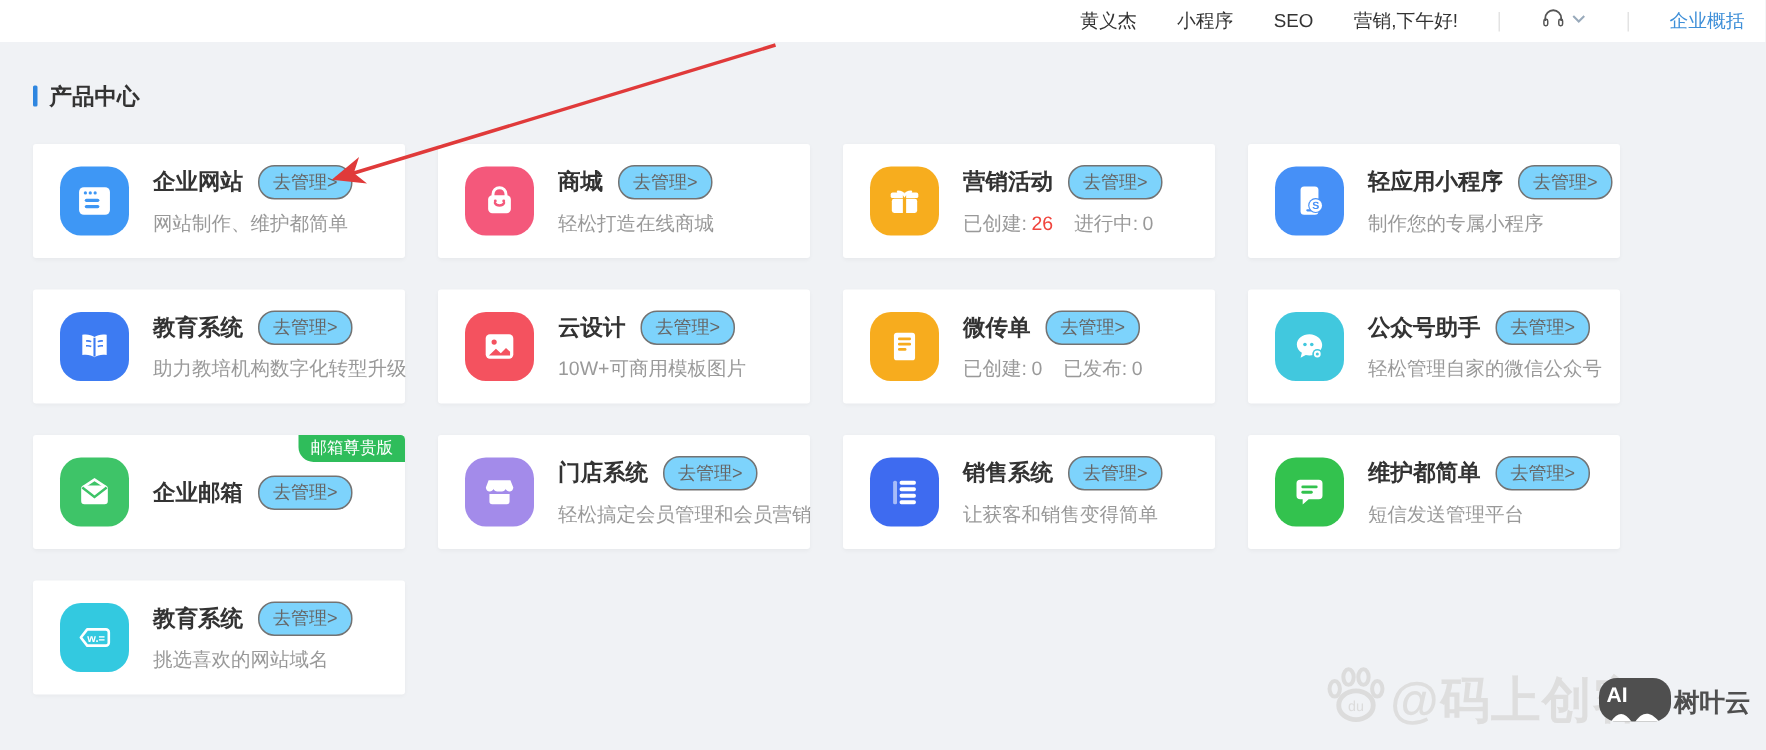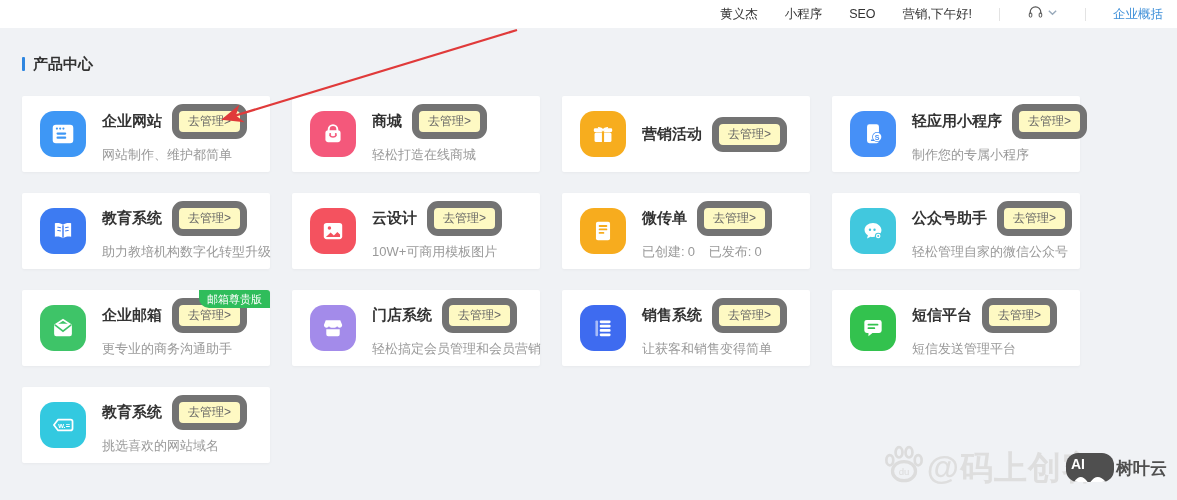--- a/index.html
+++ b/index.html
@@ -42,21 +42,21 @@
   .app-icon {
     width:46px; height:46px; border-radius:14px;
     display:flex; align-items:center; justify-content:center;
     flex:0 0 46px; margin-right:16px;
   }
   .card-body { min-width:0; }
   .card-head { display:flex; align-items:center; }
   .card-title { font-size:15px; font-weight:bold; color:#333; white-space:nowrap; }
   .manage-btn {
     margin-left:10px; font-size:12px; color:#666;
-    border:7px solid #737373; border-radius:11px; background:#fef9c3;
+    border:1px solid #737373; border-radius:11px; background:#7dd3fc;
     padding:2px 9px; white-space:nowrap; cursor:pointer;
     font-family:Liberation Sans, sans-serif;
   }
   .card-desc { margin-top:7px; font-size:13px; color:#999; white-space:nowrap; }
   .card-stats { margin-top:7px; font-size:13px; color:#999; white-space:nowrap; }
   .card-stats .stat-val { margin:0 14px 0 3px; }
   .card-badge {
     position:absolute; top:0; right:0;
     color:#fff; font-size:11px; line-height:18px;
     padding:0 8px; border-radius:0 3px 0 10px;
@@ -168,20 +168,23 @@
             <rect x="3.5" y="6.8" width="17" height="3.4" rx="1.2" fill="#fff"></rect>
             <rect x="11" y="6.8" width="2" height="12.6" fill="currentColor"></rect>
             <path d="M8 6.3c1.9 0 3.4 1.3 4 2.3.6-1 2.1-2.3 4-2.3" fill="none" stroke="#fff" stroke-width="1.5" stroke-linecap="round"></path>
           </svg>
       </div>
       <div class="card-body">
         <div class="card-head">
           <span class="card-title">营销活动</span>
           <button class="manage-btn">去管理&gt;</button>
         </div>
+        <div class="card-stats">
+          <span>已创建:</span><span class="stat-val" style="color: rgb(240, 69, 62);">26</span><span>进行中:</span><span class="stat-val" style="color: rgb(153, 153, 153);">0</span>
+        </div>
       </div>
     </div>
 
     <div class="card">
       <div class="app-icon" style="background: rgb(70, 144, 247); color: rgb(70, 144, 247);">
         <svg width="26" height="26" viewBox="0 0 24 24">
             <rect x="6.5" y="3" width="11" height="17.5" rx="2.2" fill="#fff"></rect>
             <rect x="10" y="17" width="4" height="1.4" rx=".7" fill="currentColor"></rect>
             <circle cx="15.8" cy="14.8" r="4.6" fill="currentColor"></circle>
             <circle cx="15.8" cy="14.8" r="3.9" fill="#fff"></circle>
@@ -278,21 +281,20 @@
             <path d="M5 9l7-4.6L19 9" fill="none" stroke="#fff" stroke-width="1.6"></path>
             <rect x="3.8" y="8" width="16.4" height="11.5" rx="2" fill="#fff"></rect>
             <path d="M4.5 9.2l7.5 5.8 7.5-5.8" fill="none" stroke="currentColor" stroke-width="1.5"></path>
           </svg>
       </div>
       <div class="card-body">
         <div class="card-head">
           <span class="card-title">企业邮箱</span>
           <button class="manage-btn">去管理&gt;</button>
         </div>
-        <div class="card-desc">更专业的商务沟通助手</div>
       </div>
     </div>
 
     <div class="card">
       <div class="app-icon" style="background: rgb(163, 139, 234); color: rgb(163, 139, 234);">
         <svg width="26" height="26" viewBox="0 0 24 24">
             <path d="M5.3 4.8h13.4l1.8 4.4c0 1.4-1.1 2.5-2.4 2.5-1 0-1.9-.6-2.3-1.5-.4.9-1.3 1.5-2.3 1.5h-2.9c-1 0-1.9-.6-2.3-1.5-.4.9-1.3 1.5-2.3 1.5-1.3 0-2.4-1.1-2.4-2.5l1.7-4.4z" fill="#fff"></path>
             <path d="M5.8 13.2h12.4v4.6a1.7 1.7 0 0 1-1.7 1.7H7.5a1.7 1.7 0 0 1-1.7-1.7v-4.6z" fill="#fff"></path>
           </svg>
       </div>
@@ -327,21 +329,21 @@
     <div class="card">
       <div class="app-icon" style="background: rgb(51, 194, 78); color: rgb(51, 194, 78);">
         <svg width="26" height="26" viewBox="0 0 24 24">
             <path d="M4 6.8A2.3 2.3 0 0 1 6.3 4.5h11.4A2.3 2.3 0 0 1 20 6.8v7.4a2.3 2.3 0 0 1-2.3 2.3h-6.2l-3.7 3.2v-3.2H6.3A2.3 2.3 0 0 1 4 14.2V6.8z" fill="#fff"></path>
             <rect x="7" y="8" width="10" height="1.7" rx=".8" fill="currentColor"></rect>
             <rect x="7" y="11.3" width="7" height="1.7" rx=".8" fill="currentColor"></rect>
           </svg>
       </div>
       <div class="card-body">
         <div class="card-head">
-          <span class="card-title">短信平台</span>
+          <span class="card-title">维护都简单</span>
           <button class="manage-btn">去管理&gt;</button>
         </div>
         <div class="card-desc">短信发送管理平台</div>
       </div>
     </div>
 
     <div class="card">
       <div class="app-icon" style="background: rgb(51, 201, 224); color: rgb(51, 201, 224);">
         <svg width="26" height="26" viewBox="0 0 24 24">
             <path d="M7.5 7H19a1.8 1.8 0 0 1 1.8 1.8v6.4A1.8 1.8 0 0 1 19 17H7.5L3.6 12l3.9-5z" fill="none" stroke="#fff" stroke-width="1.6" stroke-linejoin="round"></path>

